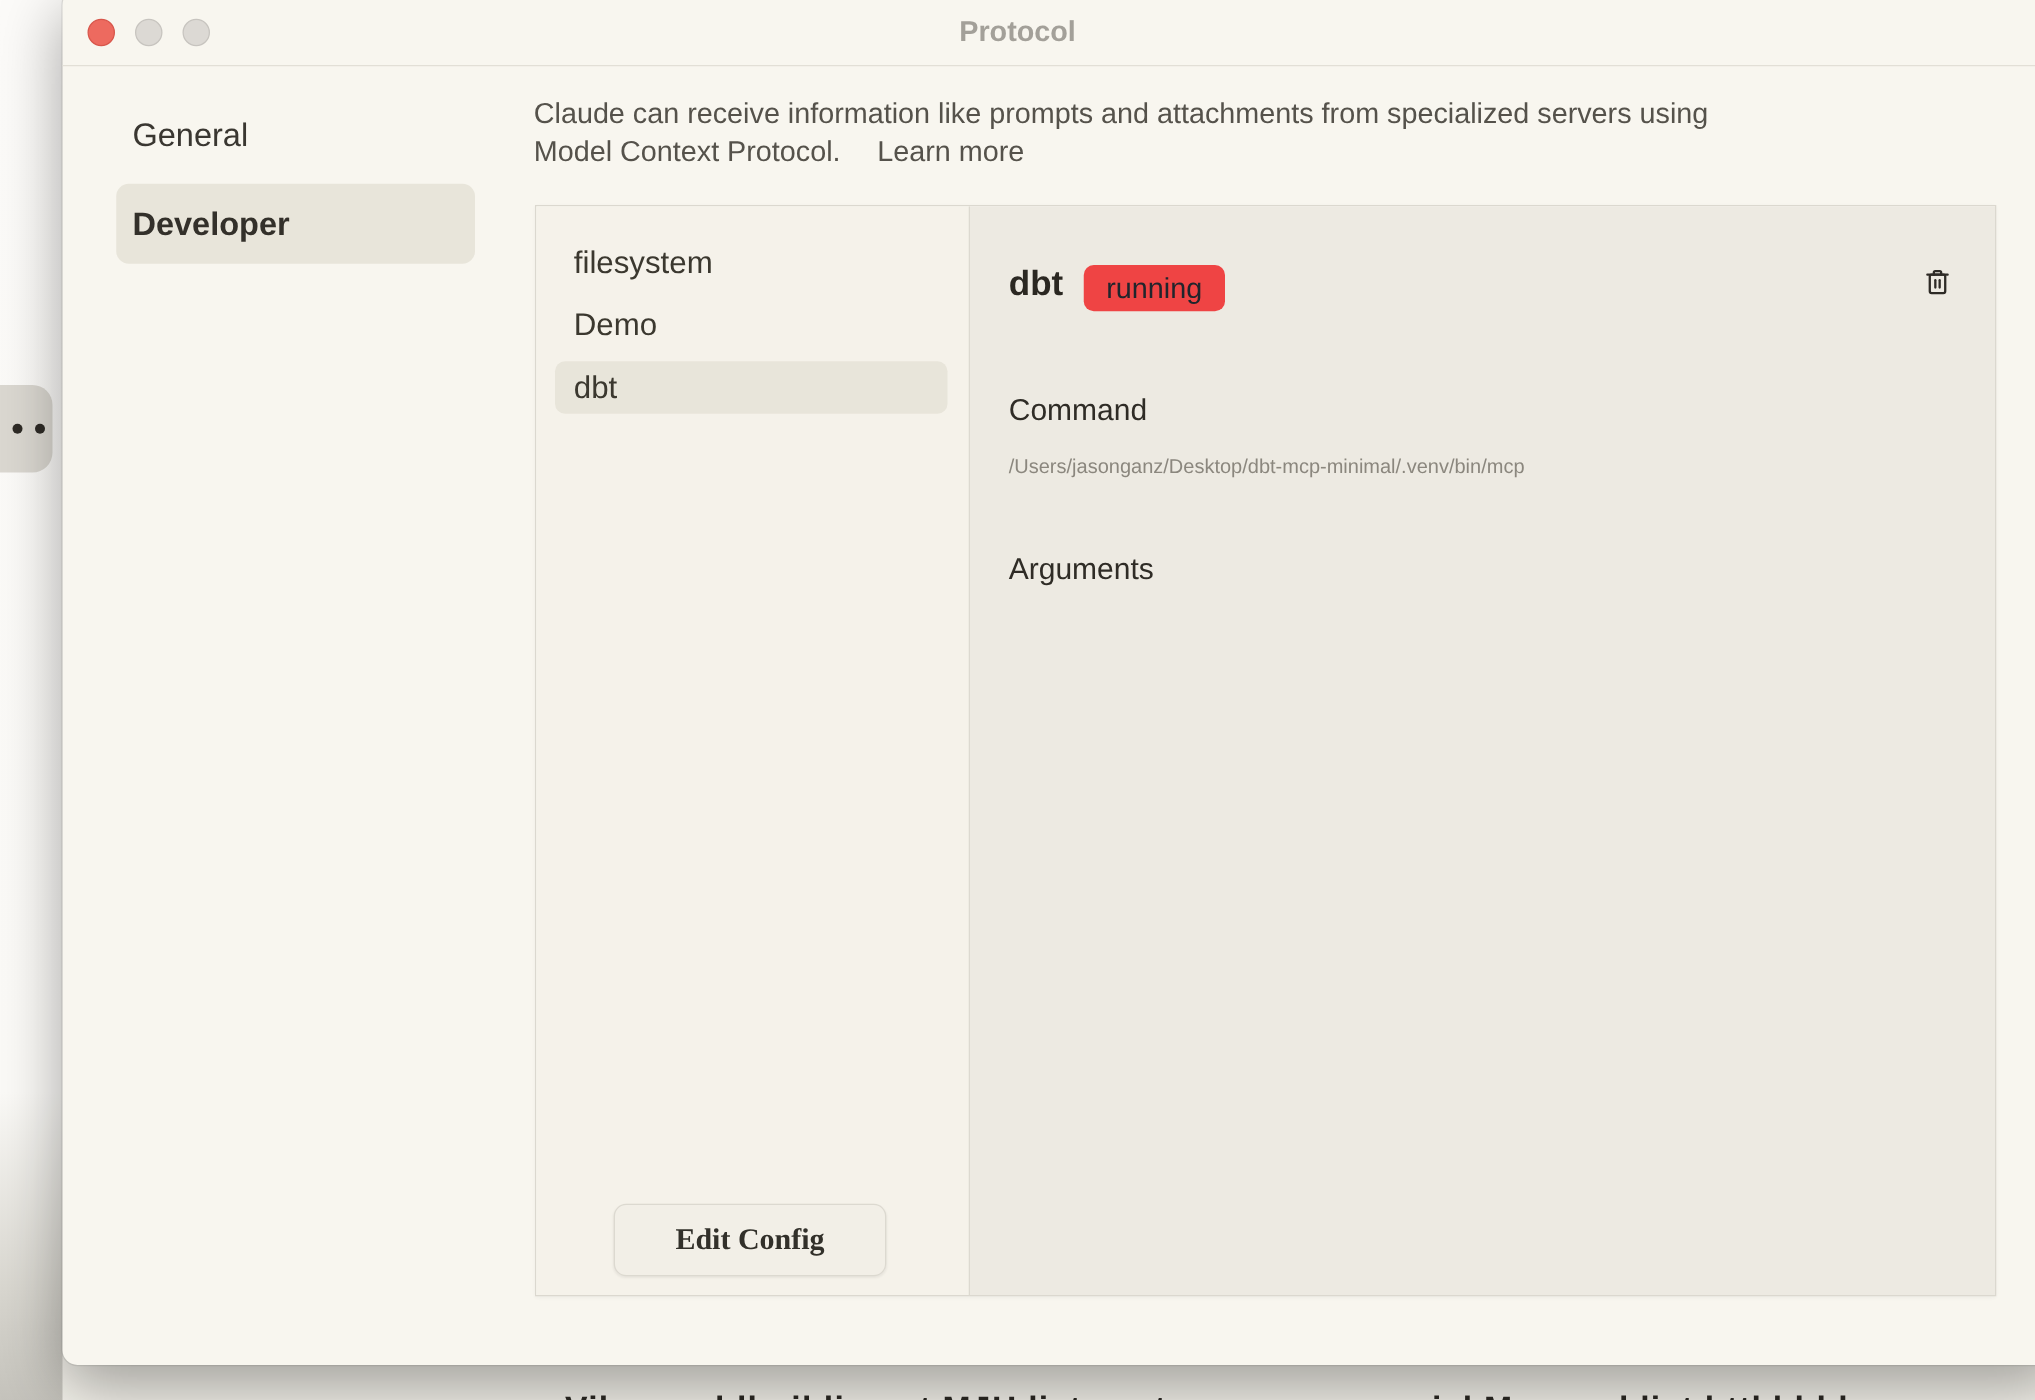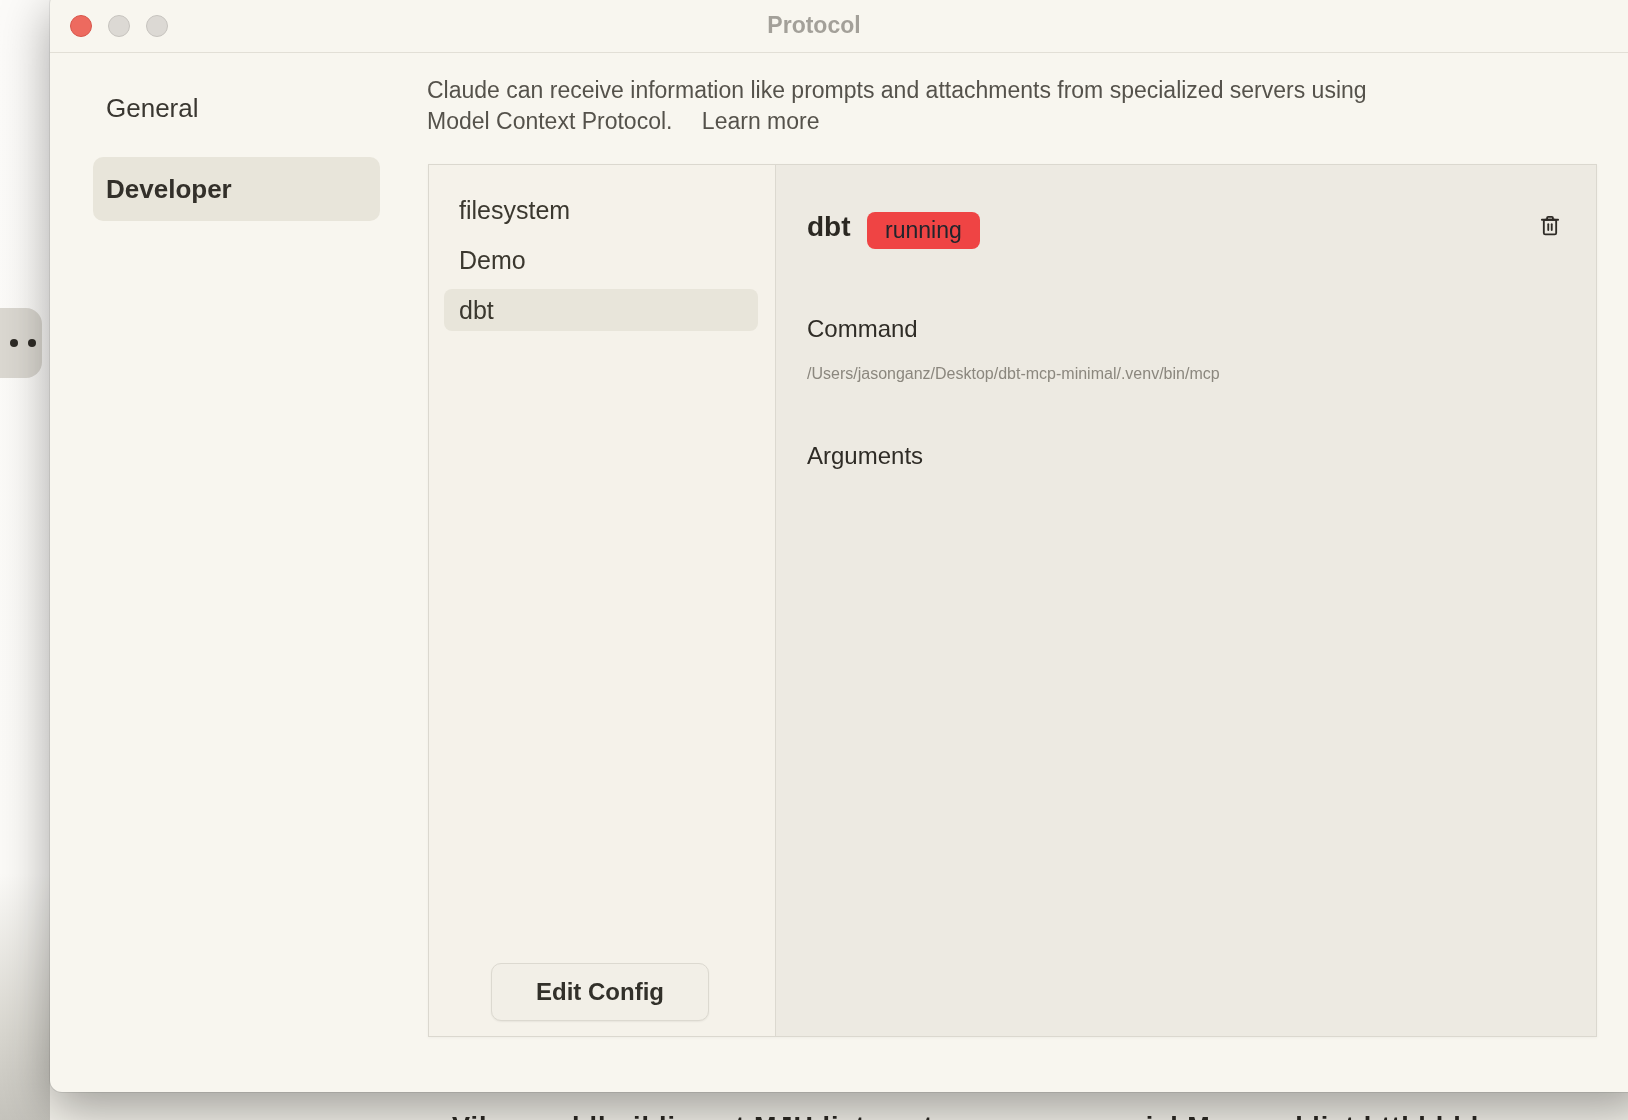--- a/index.html
+++ b/index.html
@@ -54,21 +54,21 @@
     position:absolute; left:764px; top:12px; transform:translateX(-50%);
     font-size:23px; font-weight:bold; color:#a3a099; white-space:nowrap;
   }
 
   
   .nav-item-general {
     position:absolute; left:56px; top:101px;
     font-size:26px; color:#3a3731; cursor:default; white-space:nowrap;
   }
   .nav-item-developer {
-    position:absolute; left:43px; top:165px; width:287px; height:64px;
+    position:absolute; left:43px; top:155px; width:287px; height:64px;
     background:#e8e5da; border-radius:10px;
     display:flex; align-items:center; padding-left:13px;
     font-size:26px; font-weight:bold; color:#33302a; white-space:nowrap;
   }
 
   
   .description {
     position:absolute; left:377px; top:83px;
     font-size:23px; line-height:31px; color:#55524b;
   }
@@ -90,21 +90,21 @@
     padding-left:30px; font-size:25px; color:#3b382f; cursor:pointer;
     white-space:nowrap;
   }
   .server-item.selected {
     margin:4px 17px 4px 15px; height:42px; padding-left:15px;
     background:#e8e5da; border-radius:8px;
   }
   .edit-config {
     position:absolute; left:62px; top:798px; width:218px; height:58px;
     background:#f2efe7; border:1px solid #dcd9d0; border-radius:10px;
-    font-family:Liberation Sans, sans-serif; font-size:24px; font-weight:bold; color:#32302a;
+    font-family:Liberation Serif, serif; font-size:24px; font-weight:bold; color:#32302a;
     box-shadow:0 1px 2px rgba(0,0,0,0.06); cursor:pointer;
   }
 
   .server-detail {
     position:relative; flex:1; background:#edeae2;
   }
   .detail-name {
     position:absolute; left:31px; top:46px;
     font-size:28px; font-weight:bold; color:#2b2822; white-space:nowrap;
   }

